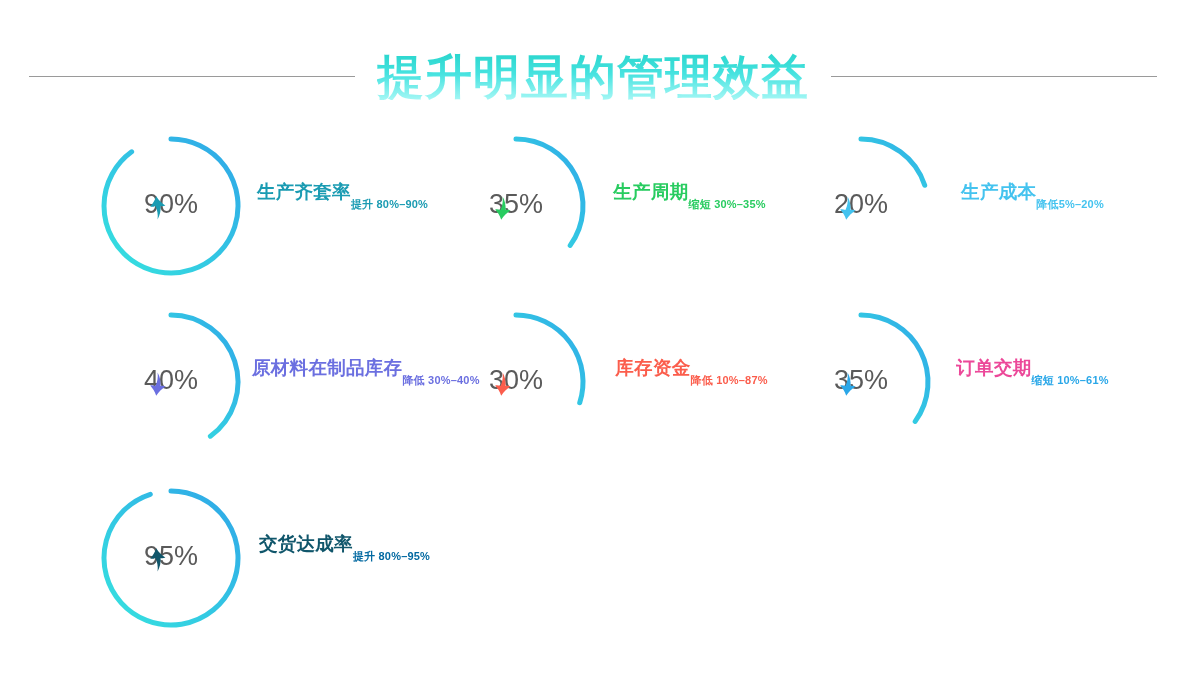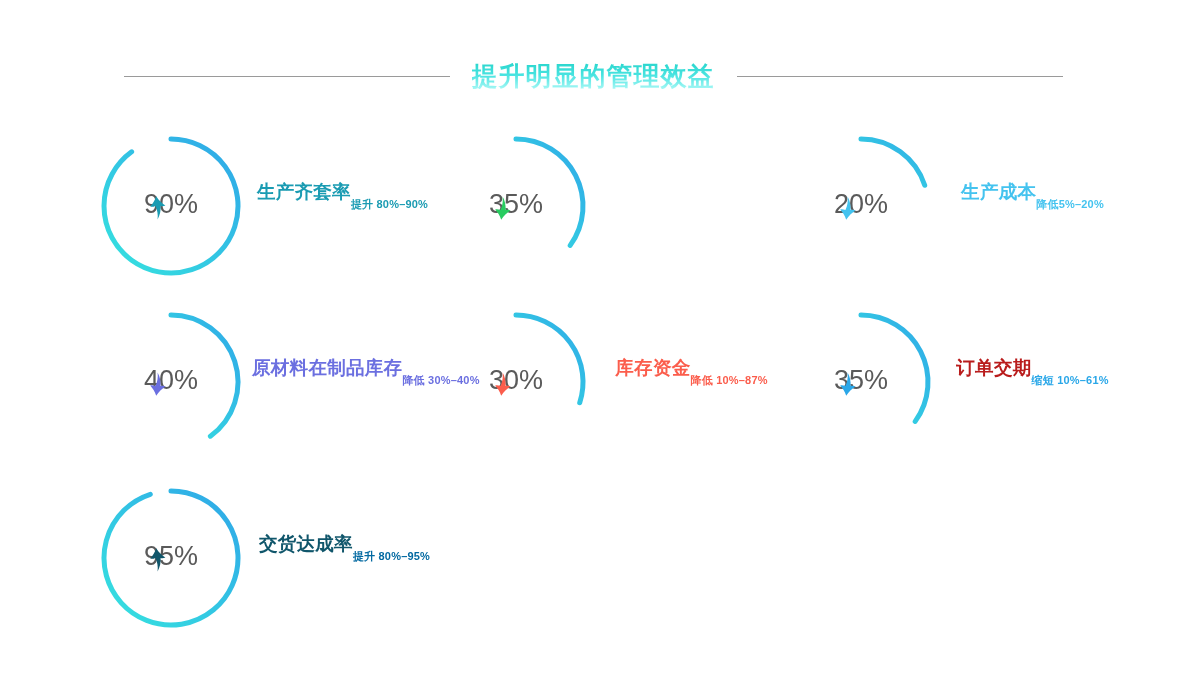--- a/index.html
+++ b/index.html
@@ -33,21 +33,21 @@
   }
   .rule {
     height: 1px;
     background: #9a9a9a;
     flex: 0 0 auto;
   }
   .rule-left  { width: 326px; }
   .rule-right { width: 326px; }
 
   .page-title {
-    font-size: 26px;
+    font-size: 47px;
     font-weight: bold;
     letter-spacing: 1px;
     white-space: nowrap;
     line-height: 1;
     background: linear-gradient(180deg, #2ad6cd 0%, #47e3e0 45%, #a5f7f5 100%);
     -webkit-background-clip: text;
     background-clip: text;
     color: transparent;
     text-align: center;
     -webkit-text-fill-color: transparent;
@@ -183,20 +183,24 @@
             </defs>
             <path d="M 75 8 A 67 67 0 0 1 129.20 114.38" fill="none" stroke="url(#rg1)" stroke-width="5" stroke-linecap="round"></path>
           </svg>
           <div class="dial-inner">
             <div class="dial-value">35%</div>
             <svg class="dial-arrow" width="28" height="26" viewBox="0 0 28 26">
               <path d="M12.2 1.2 C14.6 5.4 18.6 8.6 21.4 10.6 C19.8 11.2 18.2 11.4 16.6 11.0 C16.9 15.0 16.2 19.6 13.6 24.4 C14.2 19.2 13.3 14.7 11.4 10.9 C9.7 11.7 8.0 12.0 6.2 11.6 C8.6 9.0 10.9 5.4 12.2 1.2 Z" fill="#28cc60" transform="translate(0,26) scale(1,-1)"></path>
             </svg>
           </div>
         </div>
+        <div class="card-text">
+          <div class="card-title" style="color:#28cc60">生产周期</div>
+          <div class="card-sub" style="color:#28cc60">缩短 30%–35%</div>
+        </div>
       </div>
       <div class="card col-1">
         <div class="dial">
           <svg width="150" height="150" viewBox="0 0 150 150">
             <defs>
               <linearGradient id="rg3" x1="1" y1="0" x2="0" y2="1">
                 <stop offset="0%" stop-color="#2fa6e8"></stop>
                 <stop offset="100%" stop-color="#36e3df"></stop>
               </linearGradient>
             </defs>
@@ -272,21 +276,21 @@
             <path d="M 75 8 A 67 67 0 0 1 129.20 114.38" fill="none" stroke="url(#rg6)" stroke-width="5" stroke-linecap="round"></path>
           </svg>
           <div class="dial-inner">
             <div class="dial-value">35%</div>
             <svg class="dial-arrow" width="28" height="26" viewBox="0 0 28 26">
               <path d="M12.2 1.2 C14.6 5.4 18.6 8.6 21.4 10.6 C19.8 11.2 18.2 11.4 16.6 11.0 C16.9 15.0 16.2 19.6 13.6 24.4 C14.2 19.2 13.3 14.7 11.4 10.9 C9.7 11.7 8.0 12.0 6.2 11.6 C8.6 9.0 10.9 5.4 12.2 1.2 Z" fill="#2aa7e8" transform="translate(0,26) scale(1,-1)"></path>
             </svg>
           </div>
         </div>
         <div class="card-text">
-          <div class="card-title" style="color:#b91c1c">订单交期</div>
+          <div class="card-title" style="color:#ec4899">订单交期</div>
           <div class="card-sub" style="color:#2aa7e8">缩短 10%–61%</div>
         </div>
       </div>
       <div class="card col-2">
         <div class="dial">
           <svg width="150" height="150" viewBox="0 0 150 150">
             <defs>
               <linearGradient id="rg7" x1="1" y1="0" x2="0" y2="1">
                 <stop offset="0%" stop-color="#2fa6e8"></stop>
                 <stop offset="100%" stop-color="#36e3df"></stop>

